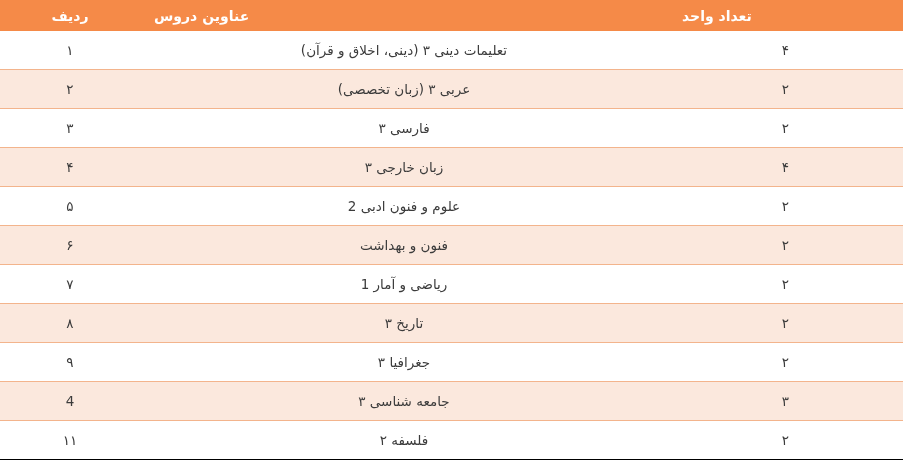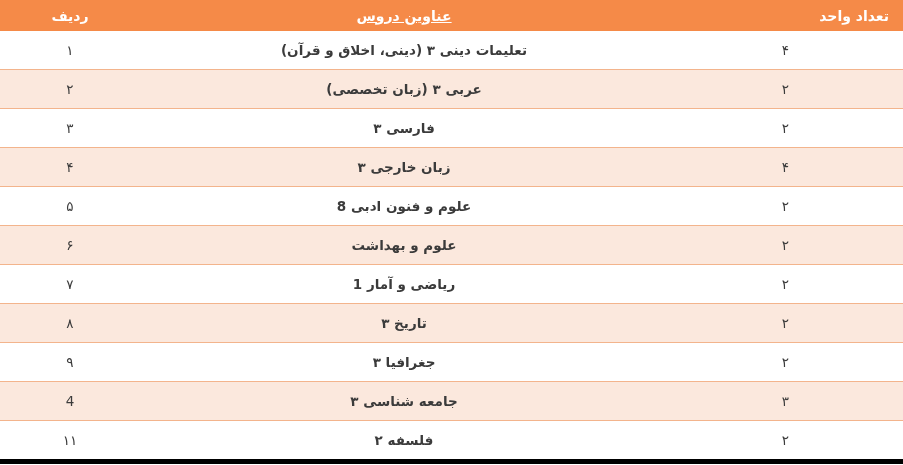--- a/index.html
+++ b/index.html
@@ -33,41 +33,41 @@
     color: #ffffff;
     font-size: 14px;
     font-weight: bold;
     height: 31px;
     padding: 0 14px;
     border: none;
     text-align: center;
     letter-spacing: 0;
   }
   table.courses thead th.th-radif { text-align: center; }
-  table.courses thead th.th-title { text-align: center; text-decoration: underline; }
-  table.courses thead th.th-units { text-align: right; }
+  table.courses thead th.th-title { text-align: left; }
+  table.courses thead th.th-units { text-align: left; }
 
   table.courses tbody td {
     height: 38px;
     font-size: 13.5px;
     color: #3b3b3b;
     text-align: center;
     padding: 0 12px;
     border-bottom: 1px solid #f3b48c;
     background: #ffffff;
   }
   table.courses tbody tr.alt td {
     background: #fbe8dd;
   }
   table.courses tbody tr:last-child td {
-    border-bottom: 5px solid #000000;
+    border-bottom: 1px solid #000000;
     margin-top: 31px;
   }
   td.cell-radif { color: #4a4a4a; font-size: 13px; }
-  td.cell-title { color: #3a3a3a; font-size: 13.5px; font-weight: bold; }
+  td.cell-title { color: #3a3a3a; font-size: 13.5px; }
   td.cell-units { color: #4a4a4a; font-size: 13px; }
 </style>
 </head>
 <body>
 
 <div class="table-wrap">
   <table class="courses">
     <colgroup>
       <col class="col-units">
       <col class="col-title">
@@ -96,26 +96,26 @@
         <td class="cell-title">فارسی ۳</td>
         <td class="cell-radif">۳</td>
       </tr>
       <tr class="alt">
         <td class="cell-units">۴</td>
         <td class="cell-title">زبان خارجی ۳</td>
         <td class="cell-radif">۴</td>
       </tr>
       <tr>
         <td class="cell-units">۲</td>
-        <td class="cell-title">علوم و فنون ادبی 8</td>
+        <td class="cell-title">علوم و فنون ادبی 2</td>
         <td class="cell-radif">۵</td>
       </tr>
       <tr class="alt">
         <td class="cell-units">۲</td>
-        <td class="cell-title">علوم و بهداشت</td>
+        <td class="cell-title">فنون و بهداشت</td>
         <td class="cell-radif">۶</td>
       </tr>
       <tr>
         <td class="cell-units">۲</td>
         <td class="cell-title">ریاضی و آمار 1</td>
         <td class="cell-radif">۷</td>
       </tr>
       <tr class="alt">
         <td class="cell-units">۲</td>
         <td class="cell-title">تاریخ ۳</td>

